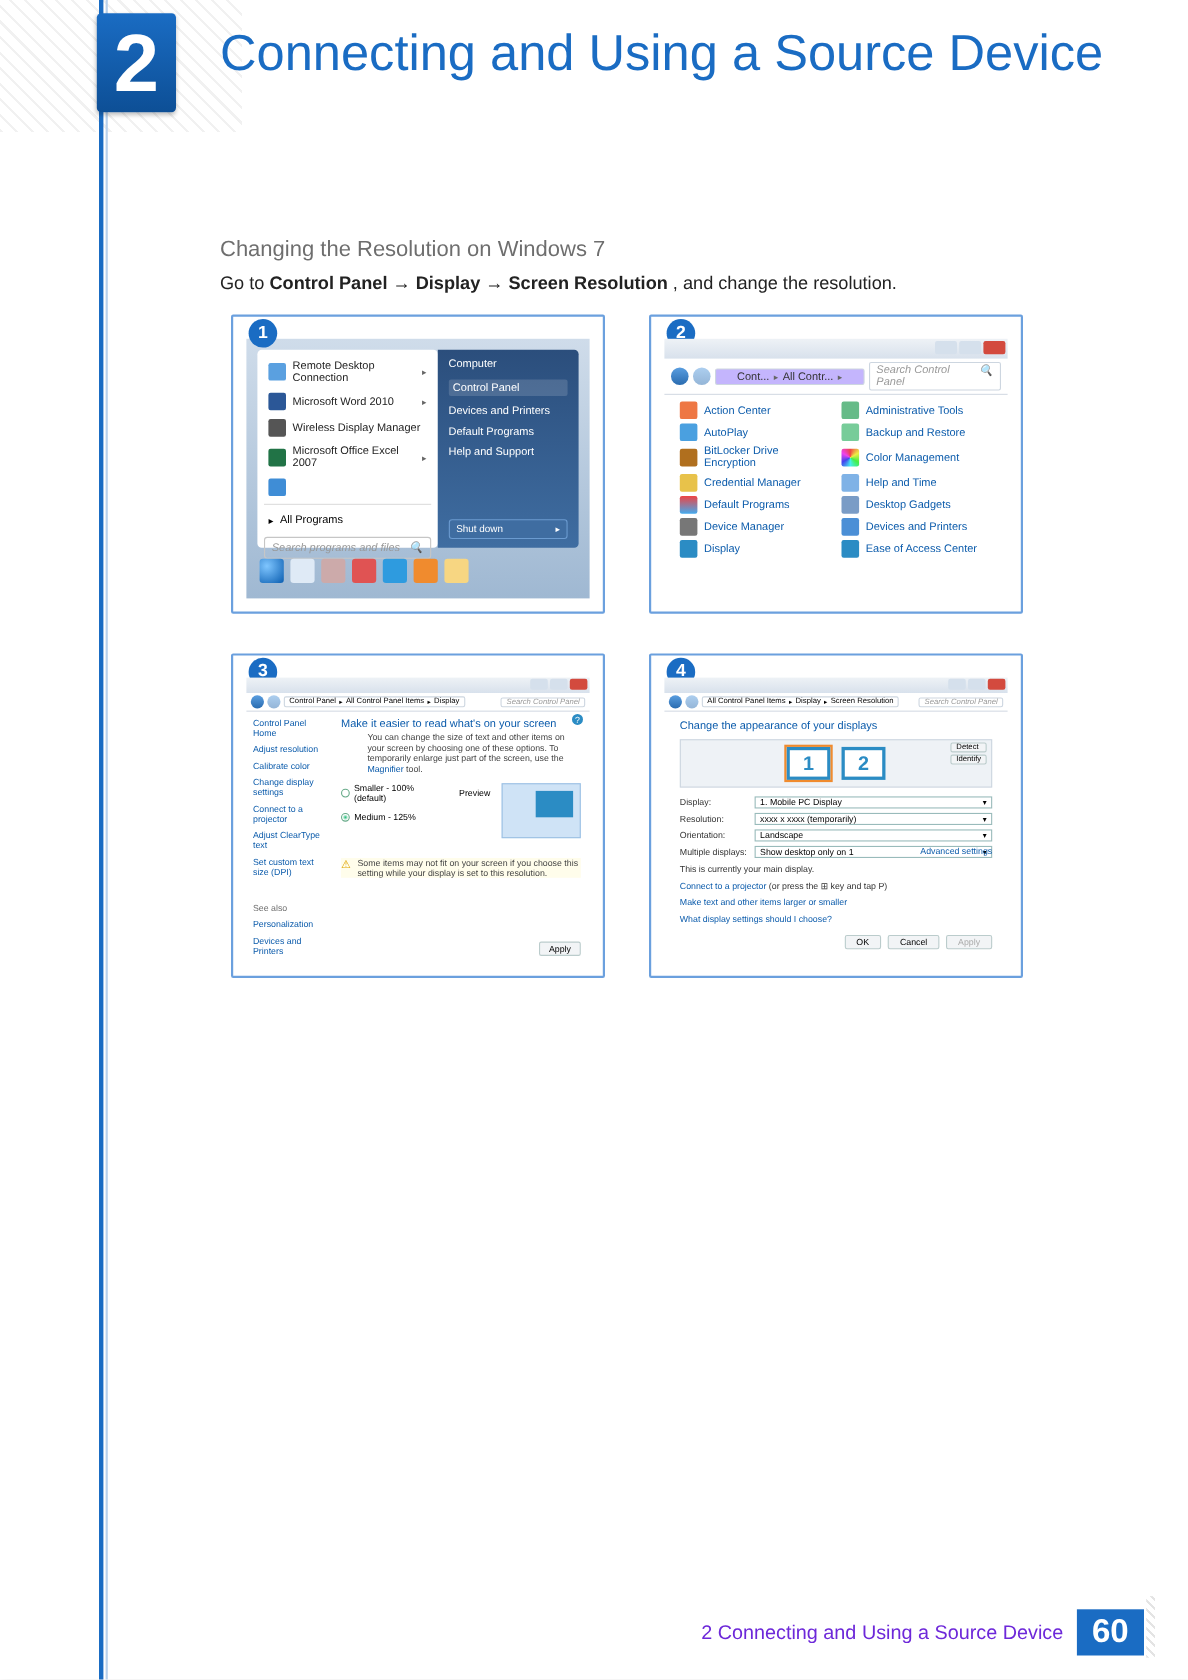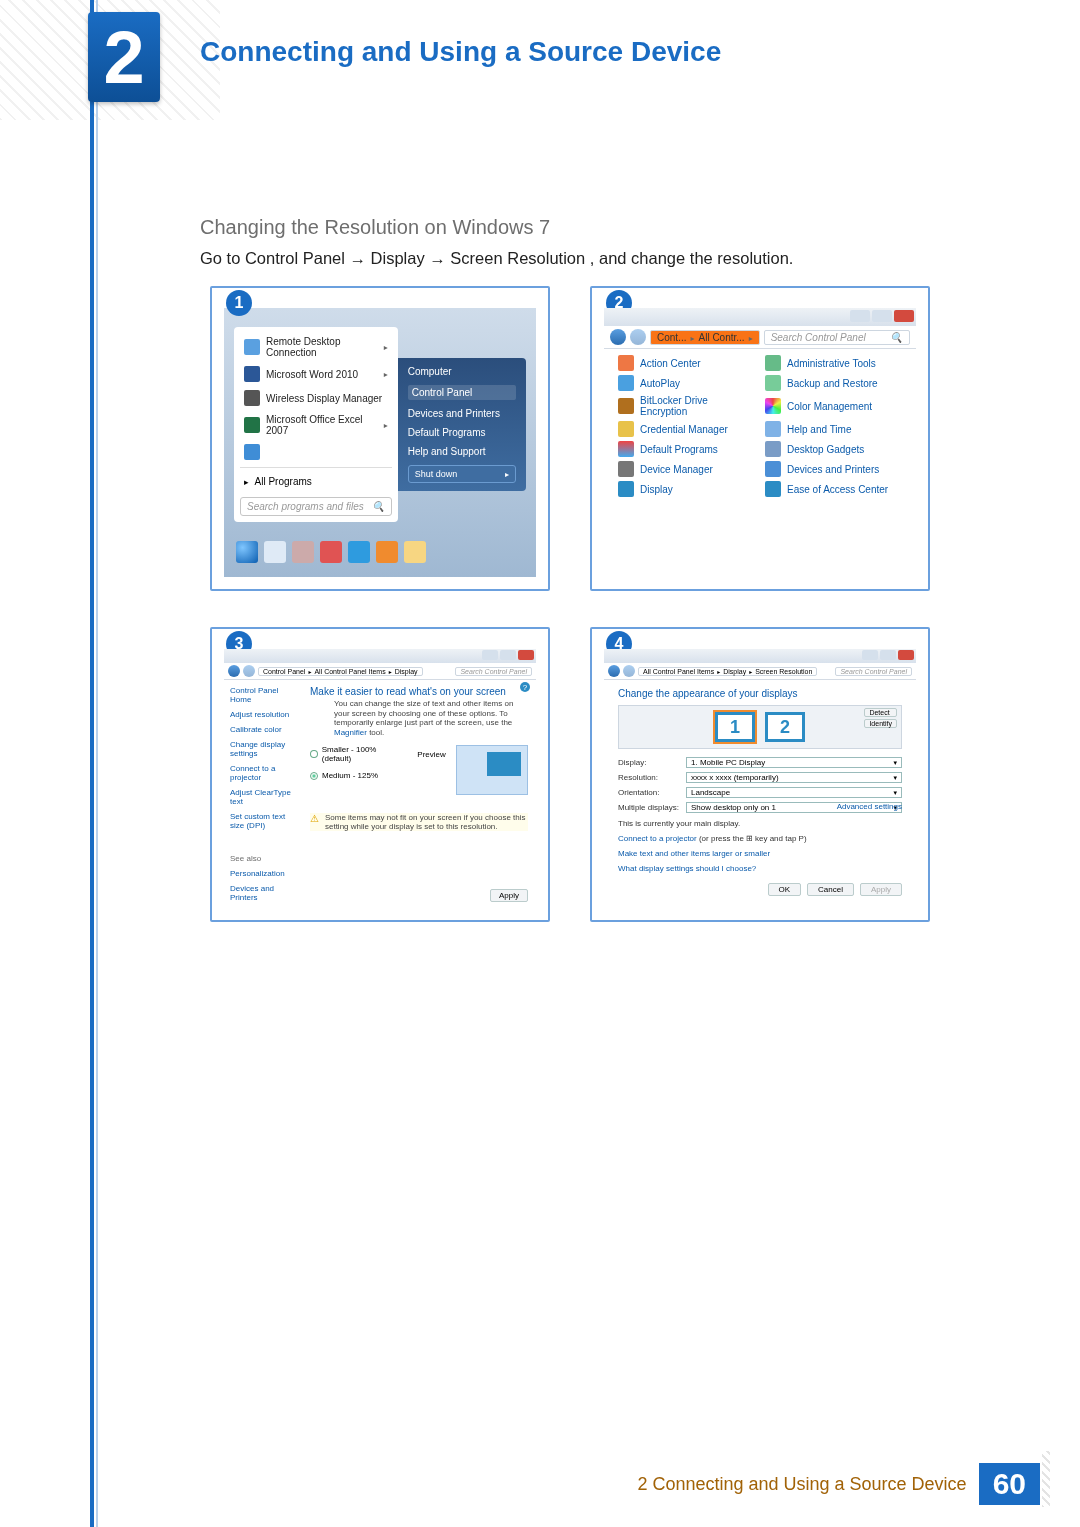--- a/index.html
+++ b/index.html
@@ -11,36 +11,36 @@
     background: repeating-linear-gradient(45deg, #d7d7d7 0, #d7d7d7 2px, transparent 2px, transparent 10px); opacity:0.35; }
 
   
   .spine { position: absolute; top: 0; left: 90px; width: 4px; height: 100%; background: #1a6cc3; }
   .spine2 { position: absolute; top: 0; left: 96px; width: 2px; height: 100%; background: #b9d1ec; }
 
   
   .chapnum { position: absolute; left: 88px; top: 12px; width: 72px; height: 90px;
     background: linear-gradient(#1a6cc3, #0d4f96); color: #fff; font-size: 74px; font-weight: 700;
     display:flex; align-items:center; justify-content:center; border-radius:4px; box-shadow: 0 2px 4px rgba(0,0,0,.25); }
-  .chtitle { position: absolute; left: 200px; top: 36px; font-size: 28px; font-weight: 700; color: #1a6cc3; }
+  .chtitle { position: absolute; left: 200px; top: 21px; font-size: 46px; font-weight: 400; color: #1a6cc3; }
 
   
   .body { position: absolute; left: 200px; top: 216px; width: 760px; }
   .subhead { color: #6e6e6e; font-size: 20px; margin-bottom: 8px; }
   .instr { font-size: 16.5px; line-height: 1.4; color: #222; }
-  .instr b { font-weight: 400; text-align: center; }
+  .instr b { font-weight: 700; text-align: center; }
 
   .shots { position: absolute; left: 210px; top: 286px; width: 720px; }
   .row { display: flex; gap: 40px; margin-bottom: 36px; }
   .shot { position: relative; border: 2px solid #6ba0de; border-radius: 2px; padding: 20px 12px 12px; background:#fff; flex:1; min-height:260px; }
   .circle { position: absolute; top: -4px; left: 14px; width: 26px; height: 26px; border-radius: 50%; background: #1a6cc3; color:#fff; display:flex; align-items:center; justify-content:center; font-size:16px; font-weight:700; transform: translateY(6px); }
 
   
   .s1 { background: linear-gradient(180deg,#cfdcea,#9fb8d2); padding:10px; display:flex; flex-direction:column; font-size:10px; }
-  .s1 .menurow { display:flex; height:213px;align-items:center; }
+  .s1 .menurow { display:flex; height:180px; }
   .s1 .leftcol { flex:1.4; background:#fff; border-radius:4px; padding:6px; display:flex; flex-direction:column; gap:2px; }
   .s1 .mi { display:flex; align-items:center; gap:6px; padding:3px 4px; color:#222; }
   .s1 .mi .ic { width:16px; height:16px; background:#5aa0e0; border-radius:2px; flex-shrink:0; }
   .s1 .mi .chev { margin-left:auto; font-size:8px; color:#666; }
   .s1 .leftcol hr { border:none; border-top:1px solid #ddd; margin:2px 0; }
   .s1 .allprog { display:flex; align-items:center; gap:6px; padding:4px; }
   .s1 .allprog::before { content:"▸"; font-size:9px; }
   .s1 .search { margin-top:4px; display:flex; align-items:center; border:1px solid #c6c6c6; border-radius:3px; padding:3px 6px; font-style:italic; color:#999; }
   .s1 .search .mag { margin-left:auto; font-size:10px; color:#4b8fd6; }
   .s1 .rightcol { flex:1; background:linear-gradient(#2b4e7c,#3f6da1); border-radius:0 4px 4px 0; color:#fff; padding:8px 10px; display:flex; flex-direction:column; gap:8px; font-size:10px; }
@@ -58,21 +58,21 @@
   .s1 .tbi.x2  { background:#e05353; }
 
   
   .s2 { background:#fff; font-size:10px; }
   .s2 .winbar { height:18px; background:linear-gradient(#eef2f6,#d8e1ec); position:relative; }
   .s2 .winbtns { position:absolute; right:2px; top:2px; display:flex; gap:2px; }
   .s2 .winbtns span { width:20px; height:12px; border-radius:2px; background:#d5e0ec; }
   .s2 .winbtns .close { background:#d34a3e; }
   .s2 .addr { display:flex; align-items:center; gap:4px; padding:3px 6px; border-bottom:1px solid #d4dbe4; }
   .s2 .addr .navb { width:16px; height:16px; border-radius:50%; background:linear-gradient(#5a9ee0,#2a6cb0); }
-  .s2 .addr .path { flex:0 0 auto; background:#f97316; border:1px solid #cdd6e0; padding:1px 6px; border-radius:2px; color:#333; display:flex; gap:4px; align-items:flex-end; }
+  .s2 .addr .path { flex:0 0 auto; background:#c4b5fd; border:1px solid #cdd6e0; padding:1px 19px; border-radius:2px; color:#333; display:flex; gap:4px; align-items:flex-end; }
   .s2 .addr .path .sep::after{content:"▸"; font-size:8px; color:#666;}
   .s2 .addr .srch { flex:1; margin-left:auto; border:1px solid #cdd6e0; border-radius:2px; padding:1px 6px; color:#999; font-style:italic; display:flex; }
   .s2 .addr .srch .mag { margin-left:auto; color:#4b8fd6; }
   .s2 .hdr { display:flex; justify-content:space-between; padding:8px 14px 2px; }
   .s2 .hdr .ttl { color:#0b5bab; font-size:12px; }
   .s2 .hdr .view { color:#0b5bab; font-size:10px; }
   .s2 .grid { display:grid; grid-template-columns:1fr 1fr; gap:4px 10px; padding:6px 14px 10px; }
   .s2 .cp { display:flex; align-items:center; gap:6px; color:#0b5bab; }
   .s2 .cp .ic { width:16px; height:16px; border-radius:2px; flex-shrink:0; }
   .ic-flag{background:#e74;} .ic-tool{background:#6b8;} .ic-auto{background:#4aa0e0;} .ic-backup{background:#7c9;}
@@ -137,21 +137,21 @@
   .s4 .form .sel::after{content:"▾";margin-left:auto;font-size:7px;}
   .s4 .line{margin-top:6px;color:#333;}
   .s4 .link{color:#0b5bab;}
   .s4 .adv{position:absolute;right:14px;top:122px;color:#0b5bab;}
   .s4 .btnrow{display:flex;gap:6px;justify-content:flex-end;margin-top:10px;}
   .s4 .btnrow span{border:1px solid #bcc;background:#f2f4f6;padding:1px 10px;border-radius:2px;}
   .s4 .btnrow .dis{color:#aaa;}
 
   
   .footer { position:absolute; bottom:22px; right:40px; display:flex; align-items:center; }
-  .footer .ftxt { color:#a16207; font-size:18px; margin-right:12px; }
+  .footer .ftxt { color:#6d28d9; font-size:18px; margin-right:12px; }
   .footer .pnum { background:#1a6cc3; color:#fff; font-size:30px; font-weight:700; padding:4px 14px; }
   .footer-hatch{position:absolute; bottom:20px; right:30px; width:8px; height:56px;
     background: repeating-linear-gradient(45deg,#bbb 0,#bbb 2px,transparent 2px,transparent 6px); opacity:.4;}
 </style>
 </head>
 <body>
 
 <div class="page">
   <div class="hatch"></div>
   <div class="spine"></div>

